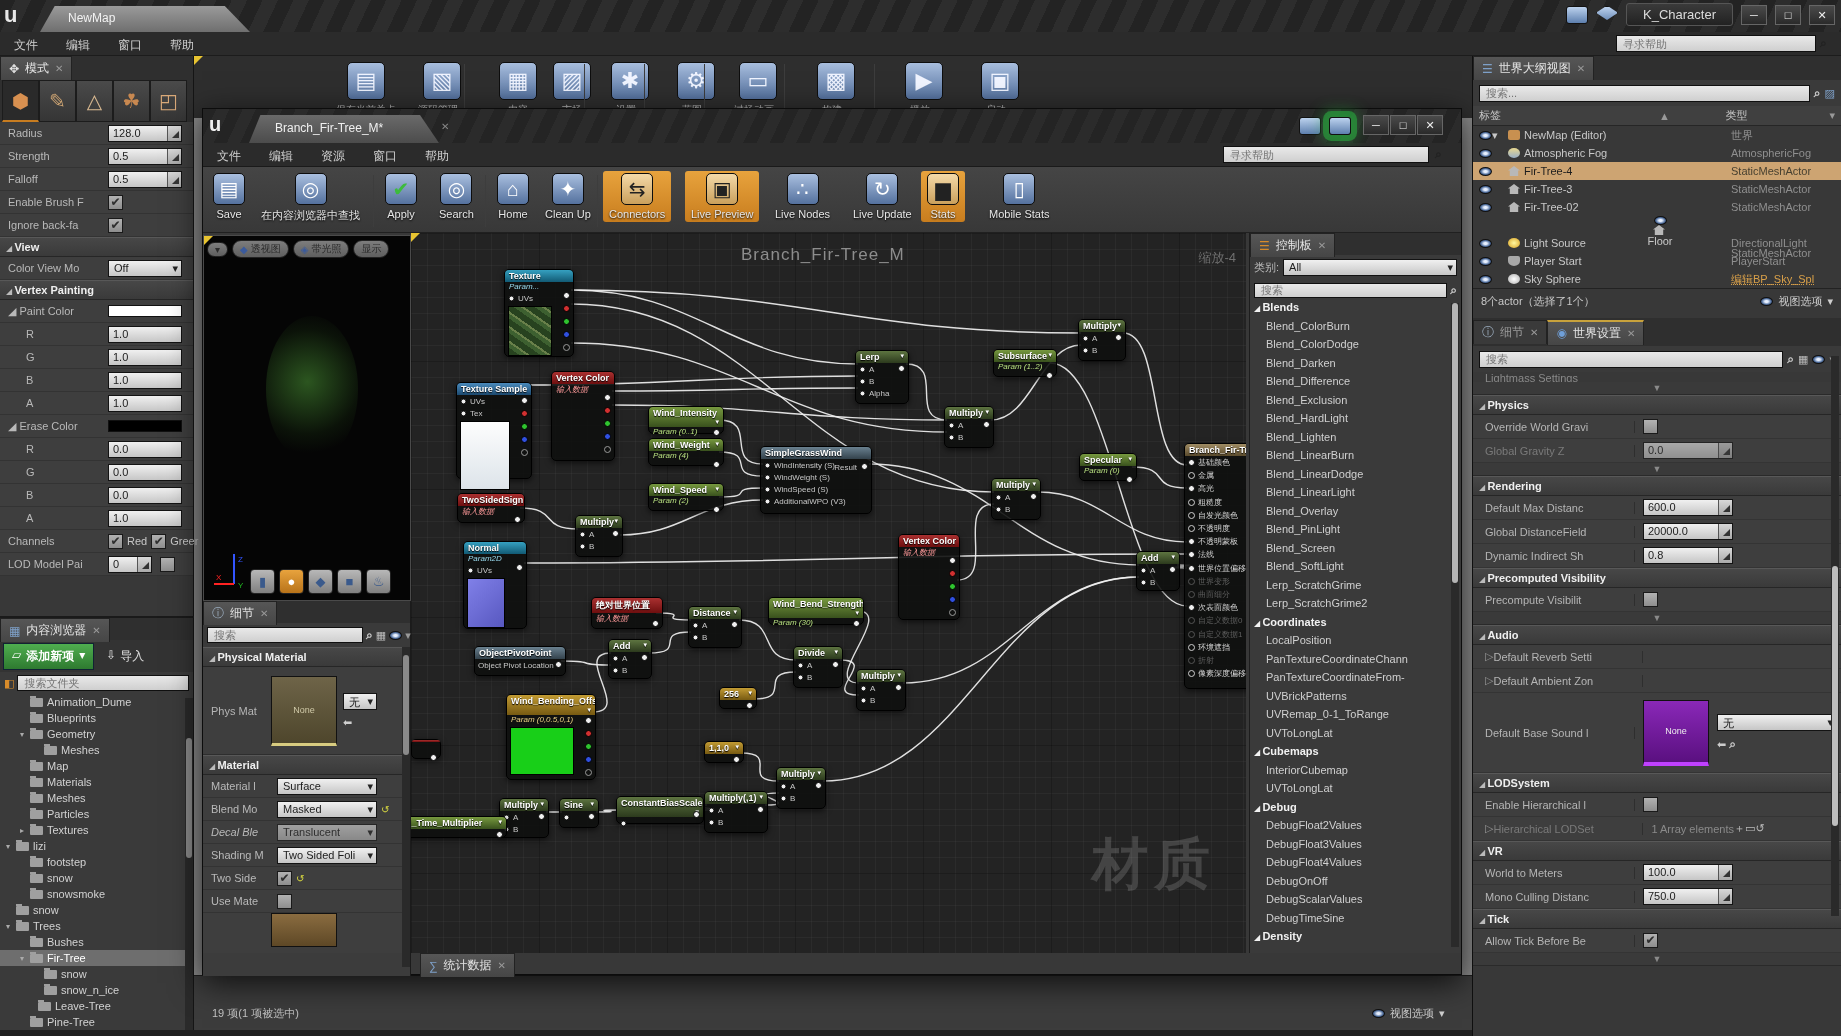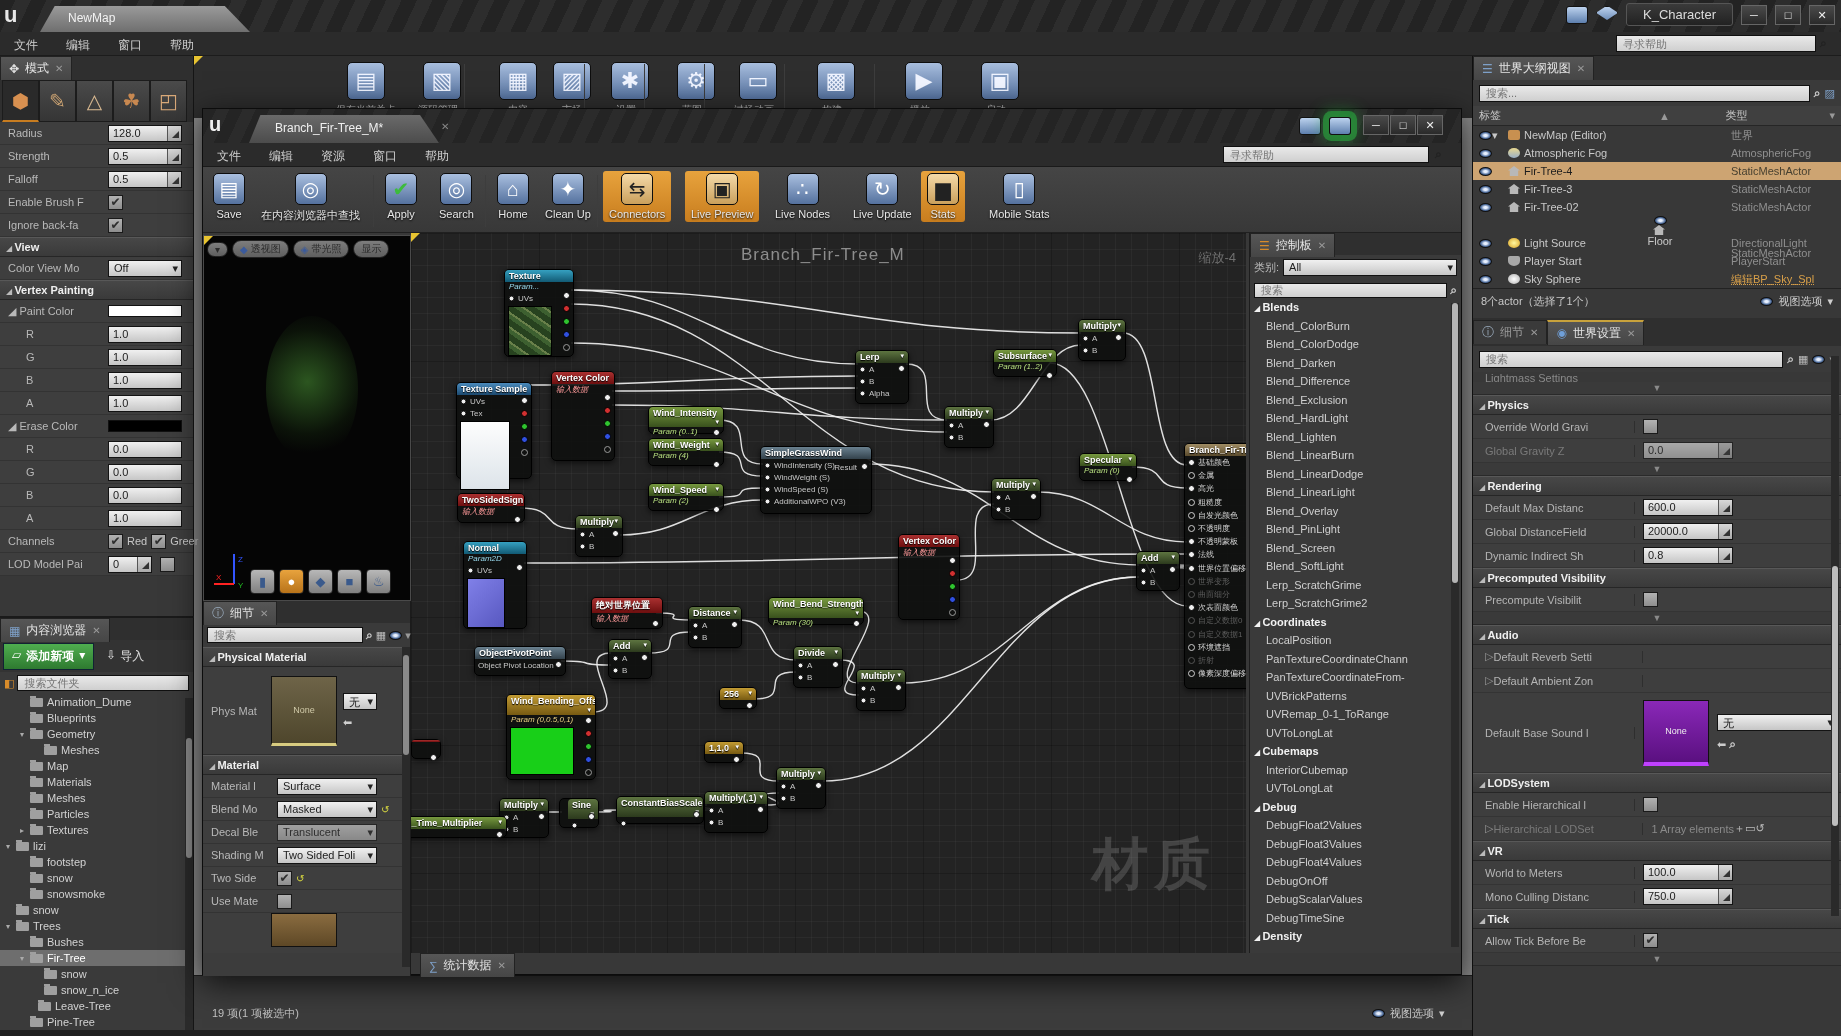--- a/index.html
+++ b/index.html
@@ -597,21 +597,21 @@
         <div class="prop-row">
           <span class="prop-lb" style="width: 66px;">Material l</span>
           <div class="ddown" style="width: 100px;">Surface</div>
         </div>
         <div class="prop-row">
           <span class="prop-lb" style="width: 66px;">Blend Mo</span>
           <div class="ddown" style="width: 100px;">Masked</div>
           <span class="reset">↺</span>
         </div>
         <div class="prop-row">
-          <span class="prop-lb" style="width: 66px;">Decal Ble</span>
+          <span class="prop-lb" style="width: 66px; font-style: italic;">Decal Ble</span>
           <div class="ddown" style="width: 100px; opacity: 0.55;">Translucent</div>
         </div>
         <div class="prop-row">
           <span class="prop-lb" style="width: 66px;">Shading M</span>
           <div class="ddown" style="width: 100px;">Two Sided Foli</div>
         </div>
         <div class="prop-row">
           <span class="prop-lb" style="width: 66px;">Two Side</span>
           <span class="check">✔</span>
           <span class="reset">↺</span>
@@ -958,21 +958,21 @@
           <div class="gin">
             <span class="pin w" style="transform: scale(0.8);"></span>
             <span>A</span>
           </div>
           <div class="gin">
             <span class="pin w" style="transform: scale(0.8);"></span>
             <span>B</span>
           </div>
           <span class="pin w gout" style="right: 3px; top: 14px;"></span>
         </div>
-        <div class="gnode" style="left: 148px; top: 565px; width: 40px; height: 30px; padding-left: 8px;">
+        <div class="gnode" style="left: 148px; top: 565px; width: 40px; height: 30px;">
           <div class="ghd f">Sine<span style="float: right; font-size: 7px;"> ▾</span></div>
           <div class="gin">
             <span class="pin w" style="transform: scale(0.8);"></span>
             <span> </span>
           </div>
           <span class="pin w gout" style="right: 3px; top: 14px;"></span>
         </div>
         <div class="gnode" style="left: 205px; top: 563px; width: 88px; height: 28px;">
           <div class="ghd f">ConstantBiasScale<span style="float: right; font-size: 7px;"> ▾</span></div>
           <div class="gin">

